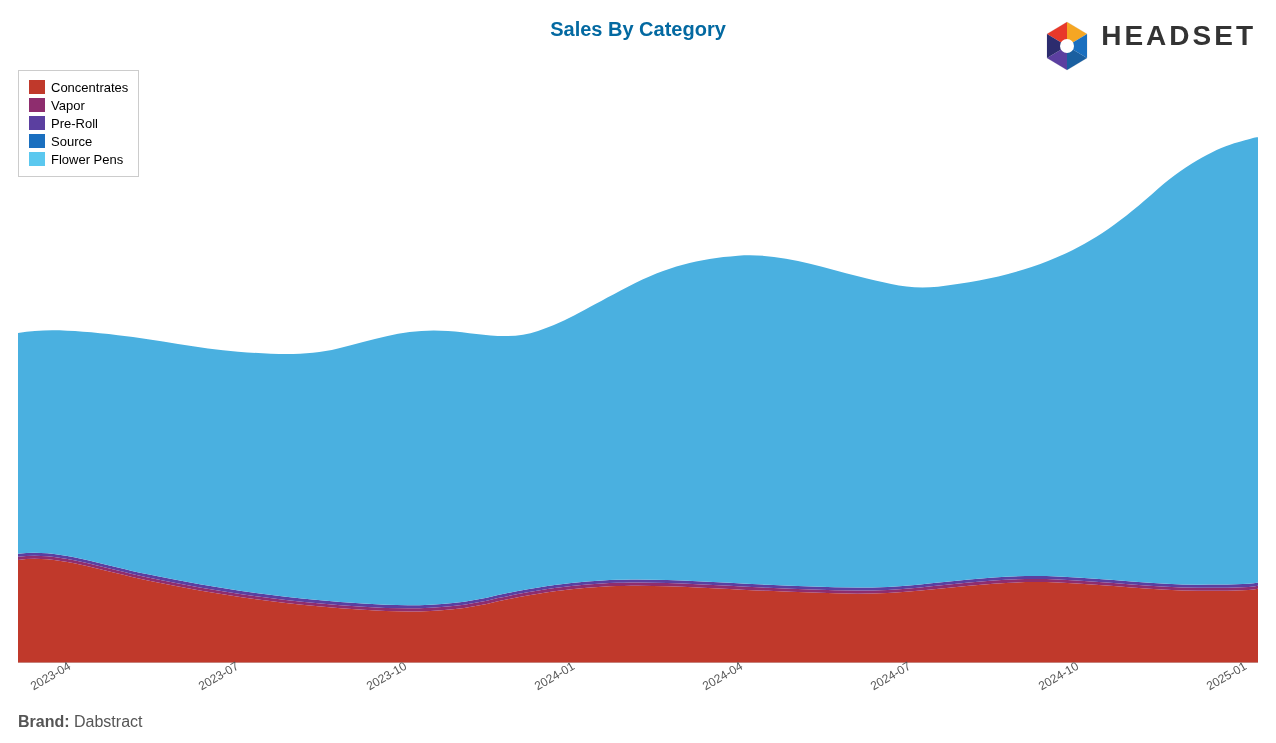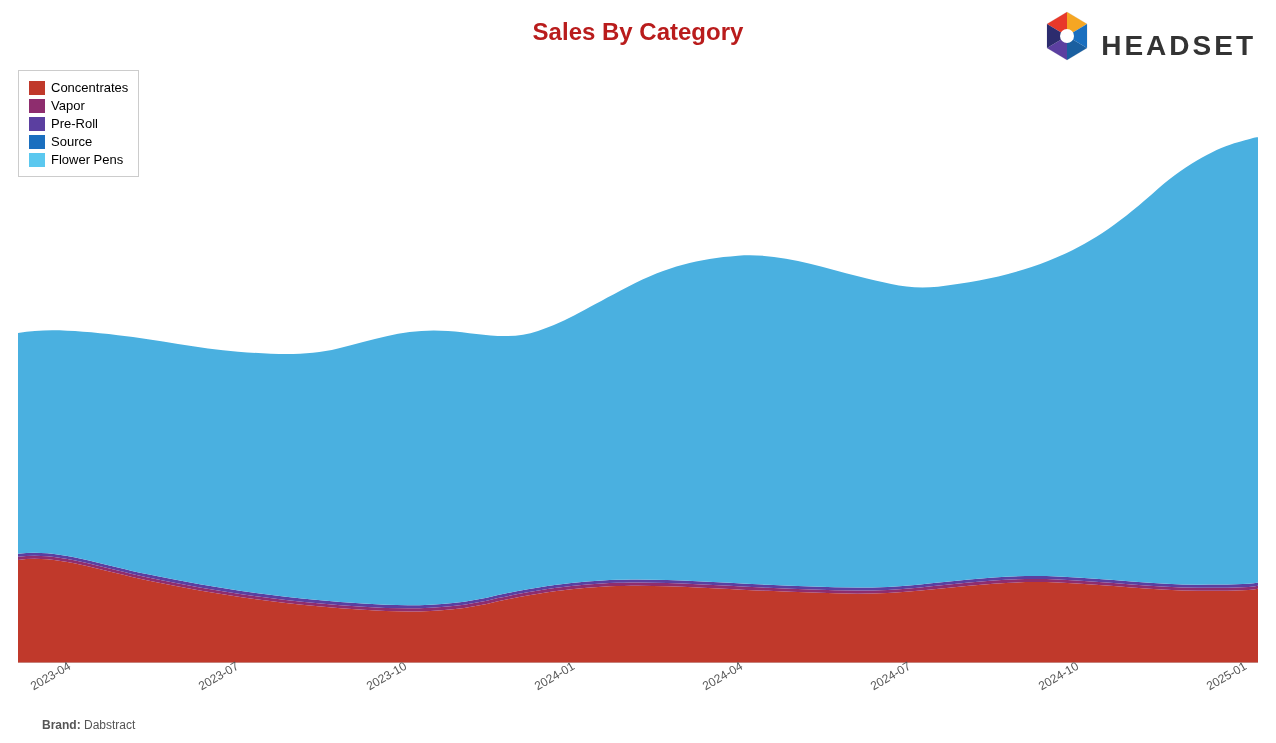--- a/index.html
+++ b/index.html
@@ -12,60 +12,60 @@
     }
     .page-container {
       width: 1276px;
       height: 743px;
       position: relative;
       background: #fff;
     }
     
     .logo-area {
       position: absolute;
-      top: 10px;
+      top: 20px;
       right: 20px;
       display: flex;
-      align-items: flex-end;
+      align-items: flex-start;
       gap: 8px;
     }
     .logo-icon {
       width: 52px;
       height: 52px;
     }
     .logo-text {
       font-size: 28px;
       font-weight: 900;
       letter-spacing: 3px;
       color: #333;
     }
     
     .chart-title {
       position: absolute;
       top: 18px;
       left: 0;
       right: 0;
       text-align: center;
-      font-size: 24px;
+      font-size: 20px;
       font-weight: 700;
-      color: #b91c1c;
+      color: #0369a1;
     }
     
     .legend {
       position: absolute;
       top: 70px;
       left: 18px;
       background: #fff;
       border: 1px solid #ccc;
       padding: 6px 10px;
       font-size: 13px;
     }
     .legend-item {
       display: flex;
-      align-items: flex-end;
+      align-items: flex-start;
       gap: 6px;
       margin: 3px 0;
     }
     .legend-swatch {
       width: 16px;
       height: 14px;
       display: inline-block;
       flex-shrink: 0;
     }
     
@@ -85,24 +85,23 @@
       color: #555;
       transform: rotate(-30deg);
       transform-origin: top center;
       white-space: nowrap;
     }
     
     .footer-info {
       position: absolute;
       bottom: 8px;
       left: 18px;
-      font-size: 12px;
+      font-size: 16px;
       color: #555;
       line-height: 1.6;
-      margin-left: 24px;
     }
     .footer-info span.bold {
       font-weight: 700;
     }
   </style>
 </head>
 <body>
 
 <div class="page-container">
 

